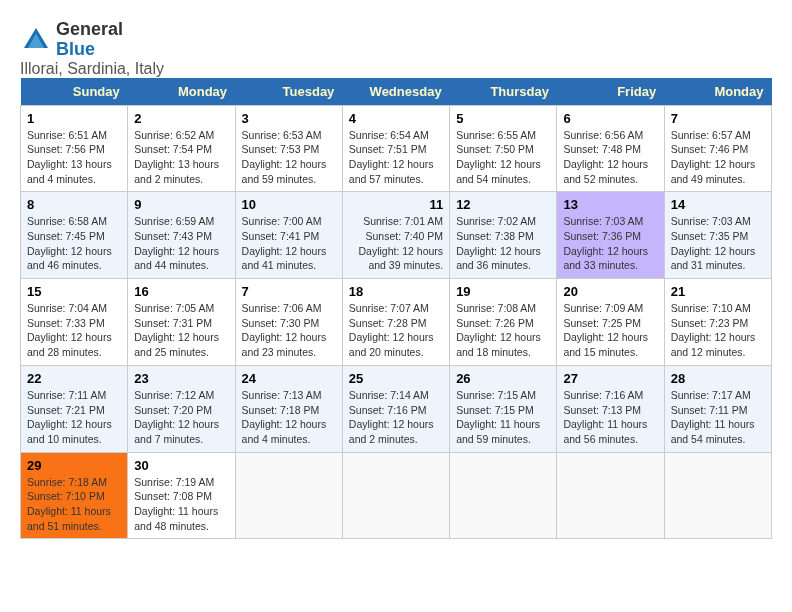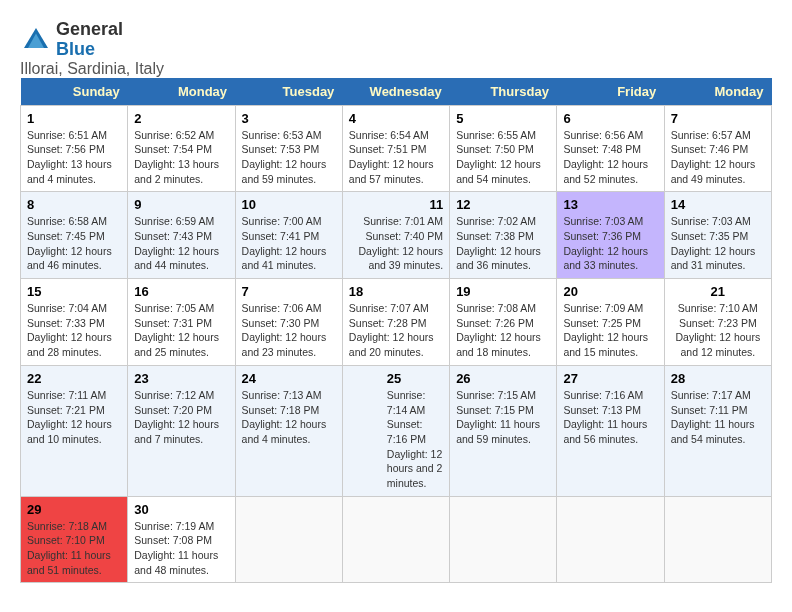--- a/index.html
+++ b/index.html
@@ -139,33 +139,33 @@
         <td style="background: #c4b5fd;"><span class="day-num">13</span><span class="cell-text">Sunrise: 7:03 AM<br>Sunset: 7:36 PM<br>Daylight: 12 hours and 33 minutes.</span></td>
         <td style="background: rgb(238, 244, 251);"><span class="day-num">14</span><span class="cell-text">Sunrise: 7:03 AM<br>Sunset: 7:35 PM<br>Daylight: 12 hours and 31 minutes.</span></td>
       </tr>
       <tr>
         <td style="background: rgb(255, 255, 255);"><span class="day-num">15</span><span class="cell-text">Sunrise: 7:04 AM<br>Sunset: 7:33 PM<br>Daylight: 12 hours and 28 minutes.</span></td>
         <td style="background: rgb(255, 255, 255);"><span class="day-num">16</span><span class="cell-text">Sunrise: 7:05 AM<br>Sunset: 7:31 PM<br>Daylight: 12 hours and 25 minutes.</span></td>
         <td style="background: rgb(255, 255, 255);"><span class="day-num">7</span><span class="cell-text">Sunrise: 7:06 AM<br>Sunset: 7:30 PM<br>Daylight: 12 hours and 23 minutes.</span></td>
         <td style="background: rgb(255, 255, 255);"><span class="day-num">18</span><span class="cell-text">Sunrise: 7:07 AM<br>Sunset: 7:28 PM<br>Daylight: 12 hours and 20 minutes.</span></td>
         <td style="background: rgb(255, 255, 255);"><span class="day-num">19</span><span class="cell-text">Sunrise: 7:08 AM<br>Sunset: 7:26 PM<br>Daylight: 12 hours and 18 minutes.</span></td>
         <td style="background: rgb(255, 255, 255);"><span class="day-num">20</span><span class="cell-text">Sunrise: 7:09 AM<br>Sunset: 7:25 PM<br>Daylight: 12 hours and 15 minutes.</span></td>
-        <td style="background: rgb(255, 255, 255); text-align: center;"><span class="day-num">21</span><span class="cell-text">Sunrise: 7:10 AM<br>Sunset: 7:23 PM<br>Daylight: 12 hours and 12 minutes.</span></td>
+        <td style="background: rgb(255, 255, 255);"><span class="day-num">21</span><span class="cell-text">Sunrise: 7:10 AM<br>Sunset: 7:23 PM<br>Daylight: 12 hours and 12 minutes.</span></td>
       </tr>
       <tr>
         <td style="background: rgb(238, 244, 251);"><span class="day-num">22</span><span class="cell-text">Sunrise: 7:11 AM<br>Sunset: 7:21 PM<br>Daylight: 12 hours and 10 minutes.</span></td>
         <td style="background: rgb(238, 244, 251);"><span class="day-num">23</span><span class="cell-text">Sunrise: 7:12 AM<br>Sunset: 7:20 PM<br>Daylight: 12 hours and 7 minutes.</span></td>
         <td style="background: rgb(238, 244, 251);"><span class="day-num">24</span><span class="cell-text">Sunrise: 7:13 AM<br>Sunset: 7:18 PM<br>Daylight: 12 hours and 4 minutes.</span></td>
-        <td style="background: rgb(238, 244, 251); padding-left: 44px;"><span class="day-num">25</span><span class="cell-text">Sunrise: 7:14 AM<br>Sunset: 7:16 PM<br>Daylight: 12 hours and 2 minutes.</span></td>
+        <td style="background: rgb(238, 244, 251);"><span class="day-num">25</span><span class="cell-text">Sunrise: 7:14 AM<br>Sunset: 7:16 PM<br>Daylight: 12 hours and 2 minutes.</span></td>
         <td style="background: rgb(238, 244, 251);"><span class="day-num">26</span><span class="cell-text">Sunrise: 7:15 AM<br>Sunset: 7:15 PM<br>Daylight: 11 hours and 59 minutes.</span></td>
         <td style="background: rgb(238, 244, 251);"><span class="day-num">27</span><span class="cell-text">Sunrise: 7:16 AM<br>Sunset: 7:13 PM<br>Daylight: 11 hours and 56 minutes.</span></td>
         <td style="background: rgb(238, 244, 251);"><span class="day-num">28</span><span class="cell-text">Sunrise: 7:17 AM<br>Sunset: 7:11 PM<br>Daylight: 11 hours and 54 minutes.</span></td>
       </tr>
       <tr>
-        <td style="background: #ef4444;"><span class="day-num">29</span><span class="cell-text">Sunrise: 7:18 AM<br>Sunset: 7:10 PM<br>Daylight: 11 hours and 51 minutes.</span></td>
+        <td style="background: #f97316;"><span class="day-num">29</span><span class="cell-text">Sunrise: 7:18 AM<br>Sunset: 7:10 PM<br>Daylight: 11 hours and 51 minutes.</span></td>
         <td style="background: rgb(255, 255, 255);"><span class="day-num">30</span><span class="cell-text">Sunrise: 7:19 AM<br>Sunset: 7:08 PM<br>Daylight: 11 hours and 48 minutes.</span></td>
         <td class="empty" style="background: rgb(249, 249, 249);"></td>
         <td class="empty" style="background: rgb(249, 249, 249);"></td>
         <td class="empty" style="background: rgb(249, 249, 249);"></td>
         <td class="empty" style="background: rgb(249, 249, 249);"></td>
         <td class="empty" style="background: rgb(249, 249, 249);"></td>
       </tr>
     </tbody>
 </table>
 

